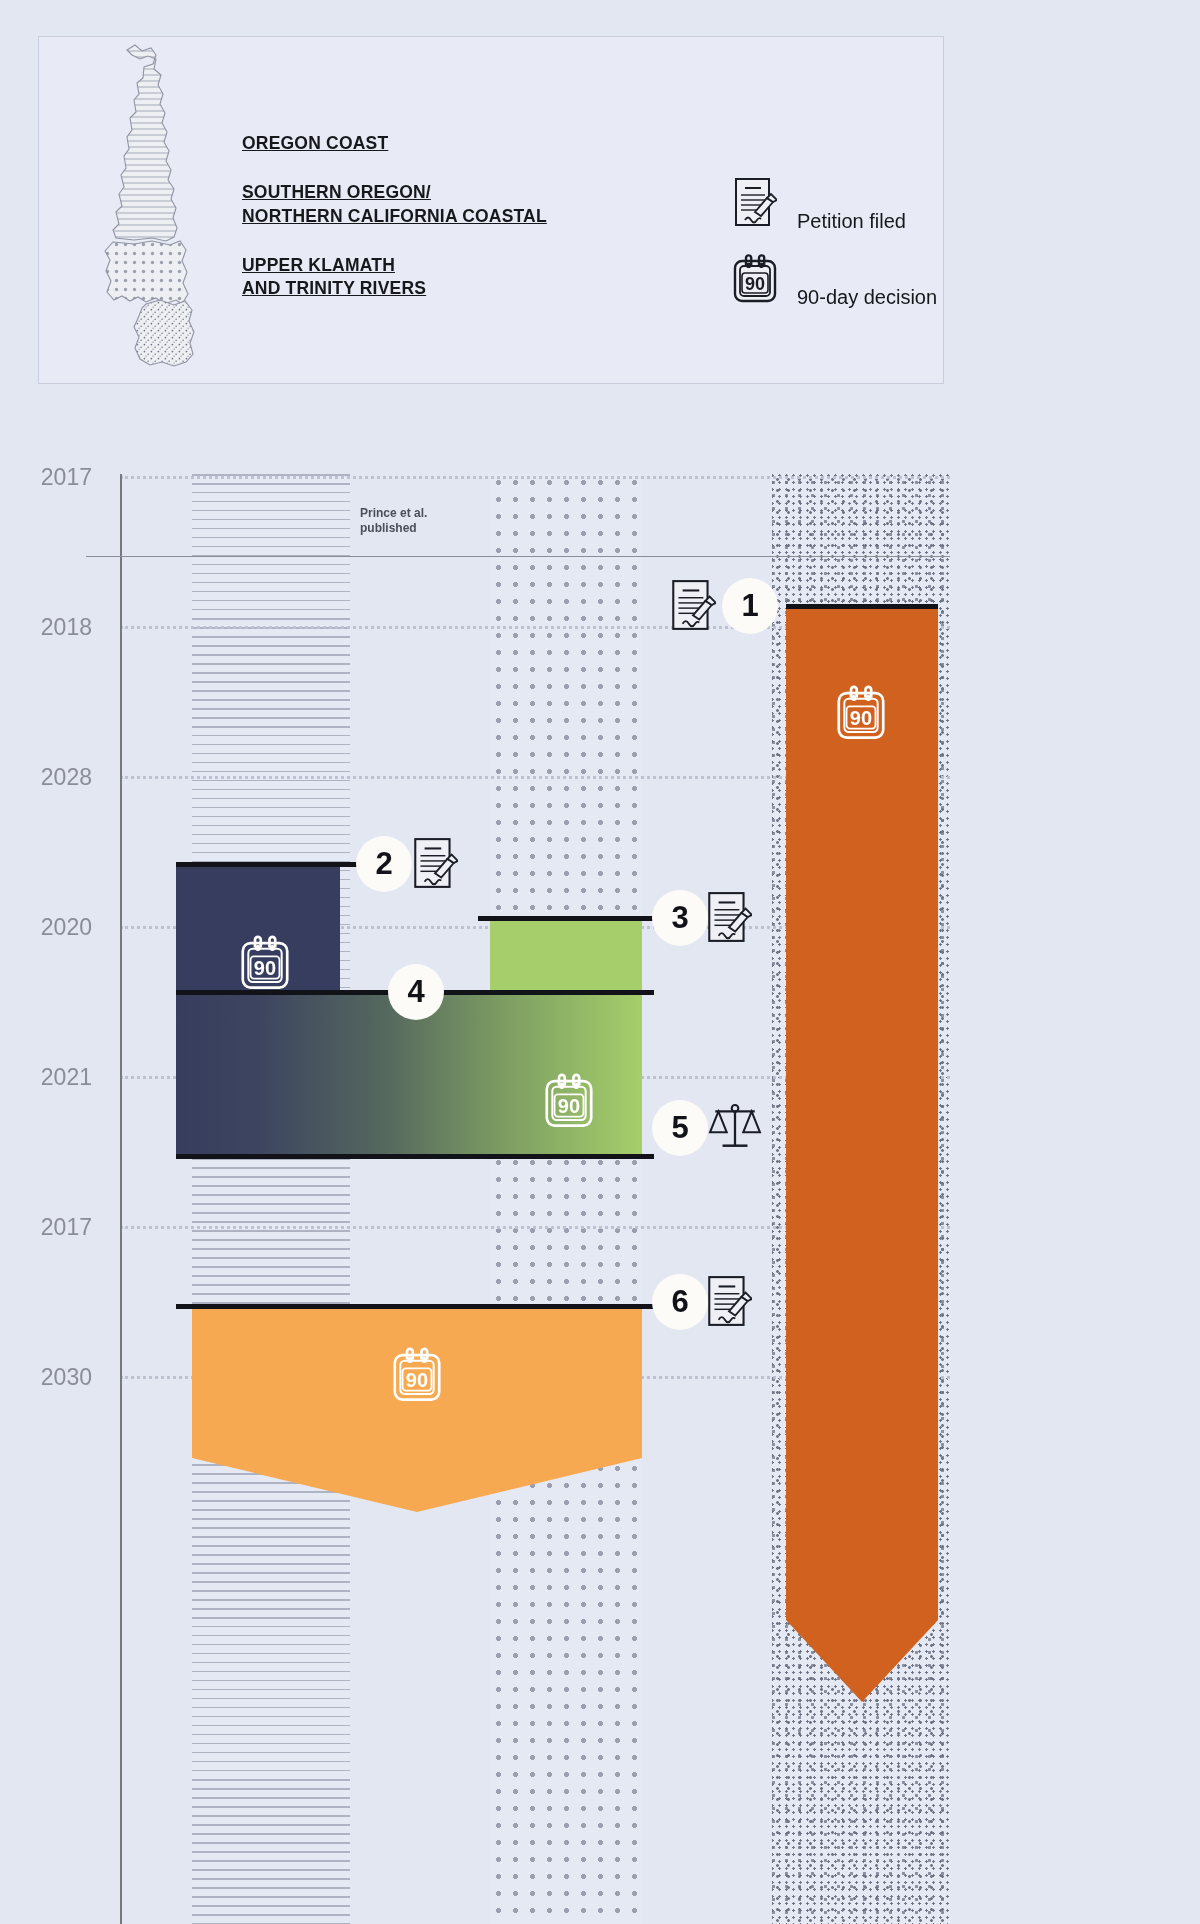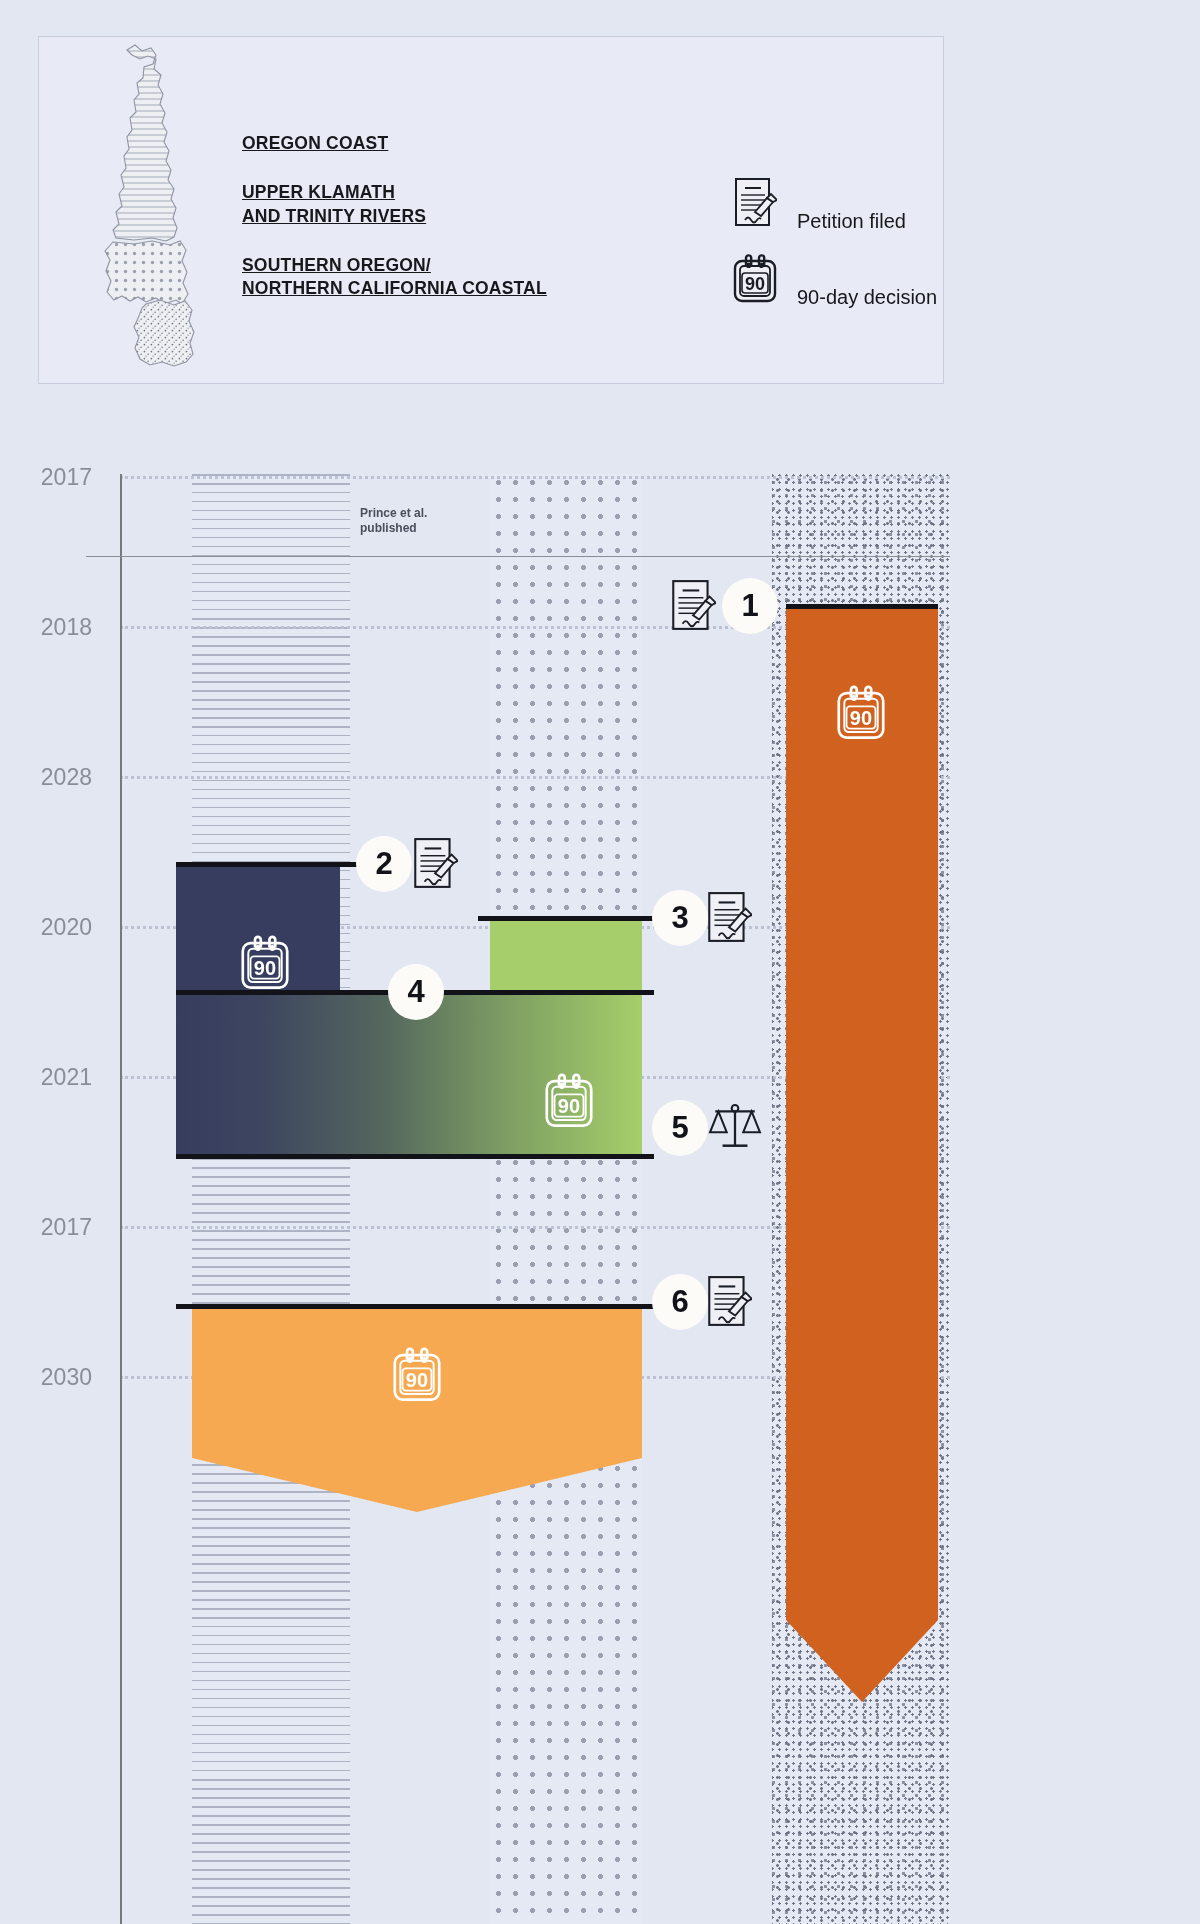--- a/index.html
+++ b/index.html
@@ -133,26 +133,26 @@
                L96 301 L99 312 L92 320 L80 324 L68 320 L56 323 L46 317
                L41 306 L45 295 L40 285 L45 274 L48 266 Z" fill="url(#pSpeck)" stroke="#8E94A3" stroke-width="1.1"></path>
     </svg>
   </div>
 
   <div class="region-rows">
     <div class="region-row">
       <div class="region-label">OREGON COAST</div>
     </div>
     <div class="region-row">
+      <div class="region-label">SOUTHERN OREGON/</div>
+      <div class="region-label">NORTHERN CALIFORNIA COASTAL</div>
+    </div>
+    <div class="region-row">
       <div class="region-label">UPPER KLAMATH</div>
       <div class="region-label">AND TRINITY RIVERS</div>
-    </div>
-    <div class="region-row">
-      <div class="region-label">SOUTHERN OREGON/</div>
-      <div class="region-label">NORTHERN CALIFORNIA COASTAL</div>
     </div>
   </div>
 
   <div class="events-col">
     <div class="event-row">
       <span class="event-icon">
         <svg viewBox="0 0 44 52" width="44" height="52">
           <rect x="3" y="3" width="33" height="46" fill="#EEF0F6" stroke="#1B1D26" stroke-width="2"></rect>
           <line x1="12" y1="12" x2="28" y2="12" stroke="#1B1D26" stroke-width="2"></line>
           <g stroke="#1B1D26" stroke-width="1.4">

